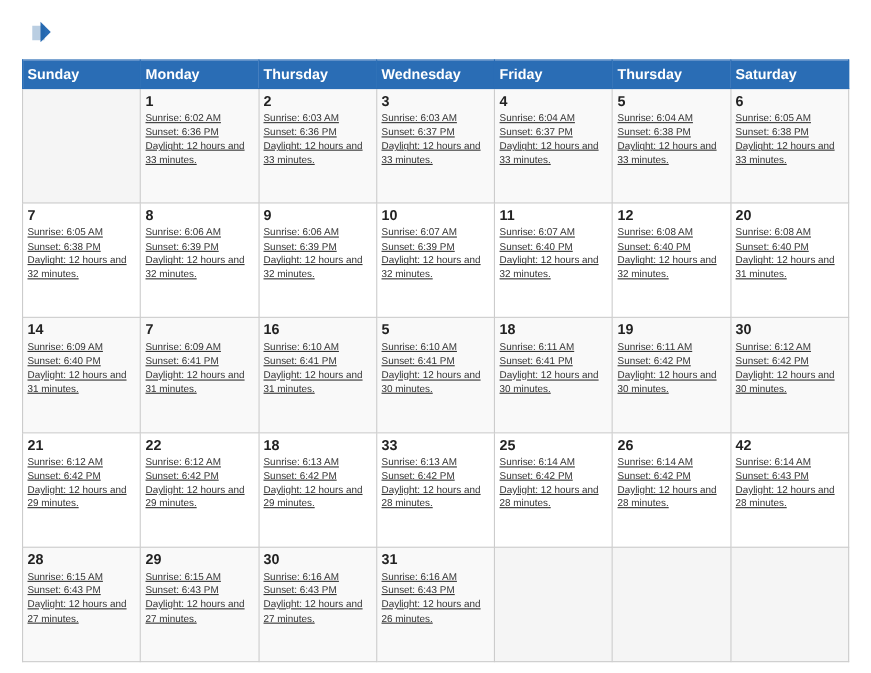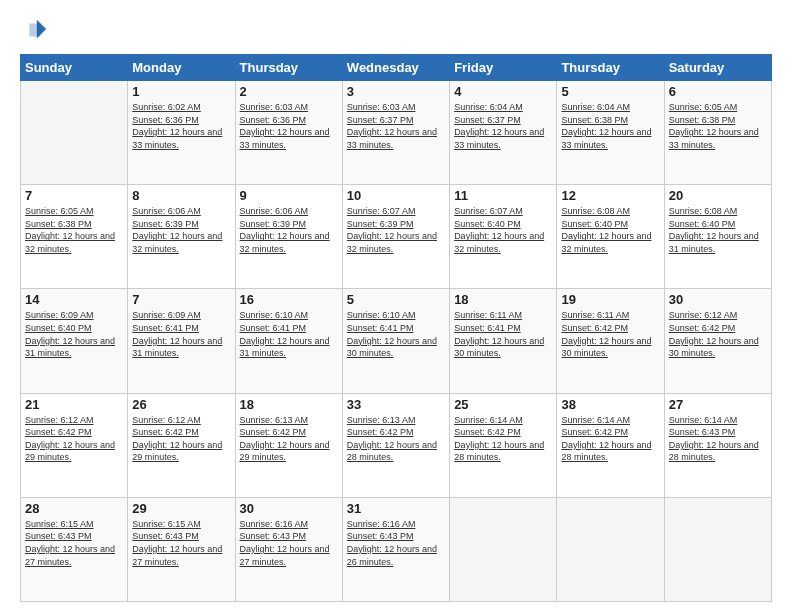--- a/index.html
+++ b/index.html
@@ -263,21 +263,21 @@
           </td>
         </tr>
         <tr>
           <td>
             <div class="day-number">21</div>
             <div class="day-info" style="white-space: pre-line;">Sunrise: 6:12 AM
 Sunset: 6:42 PM
 Daylight: 12 hours and 29 minutes.</div>
           </td>
           <td>
-            <div class="day-number">26</div>
+            <div class="day-number">22</div>
             <div class="day-info" style="white-space: pre-line;">Sunrise: 6:12 AM
 Sunset: 6:42 PM
 Daylight: 12 hours and 29 minutes.</div>
           </td>
           <td>
             <div class="day-number">18</div>
             <div class="day-info" style="white-space: pre-line;">Sunrise: 6:13 AM
 Sunset: 6:42 PM
 Daylight: 12 hours and 29 minutes.</div>
           </td>
@@ -287,27 +287,27 @@
 Sunset: 6:42 PM
 Daylight: 12 hours and 28 minutes.</div>
           </td>
           <td>
             <div class="day-number">25</div>
             <div class="day-info" style="white-space: pre-line;">Sunrise: 6:14 AM
 Sunset: 6:42 PM
 Daylight: 12 hours and 28 minutes.</div>
           </td>
           <td>
-            <div class="day-number">38</div>
+            <div class="day-number">26</div>
             <div class="day-info" style="white-space: pre-line;">Sunrise: 6:14 AM
 Sunset: 6:42 PM
 Daylight: 12 hours and 28 minutes.</div>
           </td>
           <td>
-            <div class="day-number">27</div>
+            <div class="day-number">42</div>
             <div class="day-info" style="white-space: pre-line;">Sunrise: 6:14 AM
 Sunset: 6:43 PM
 Daylight: 12 hours and 28 minutes.</div>
           </td>
         </tr>
         <tr>
           <td>
             <div class="day-number">28</div>
             <div class="day-info" style="white-space: pre-line;">Sunrise: 6:15 AM
 Sunset: 6:43 PM

